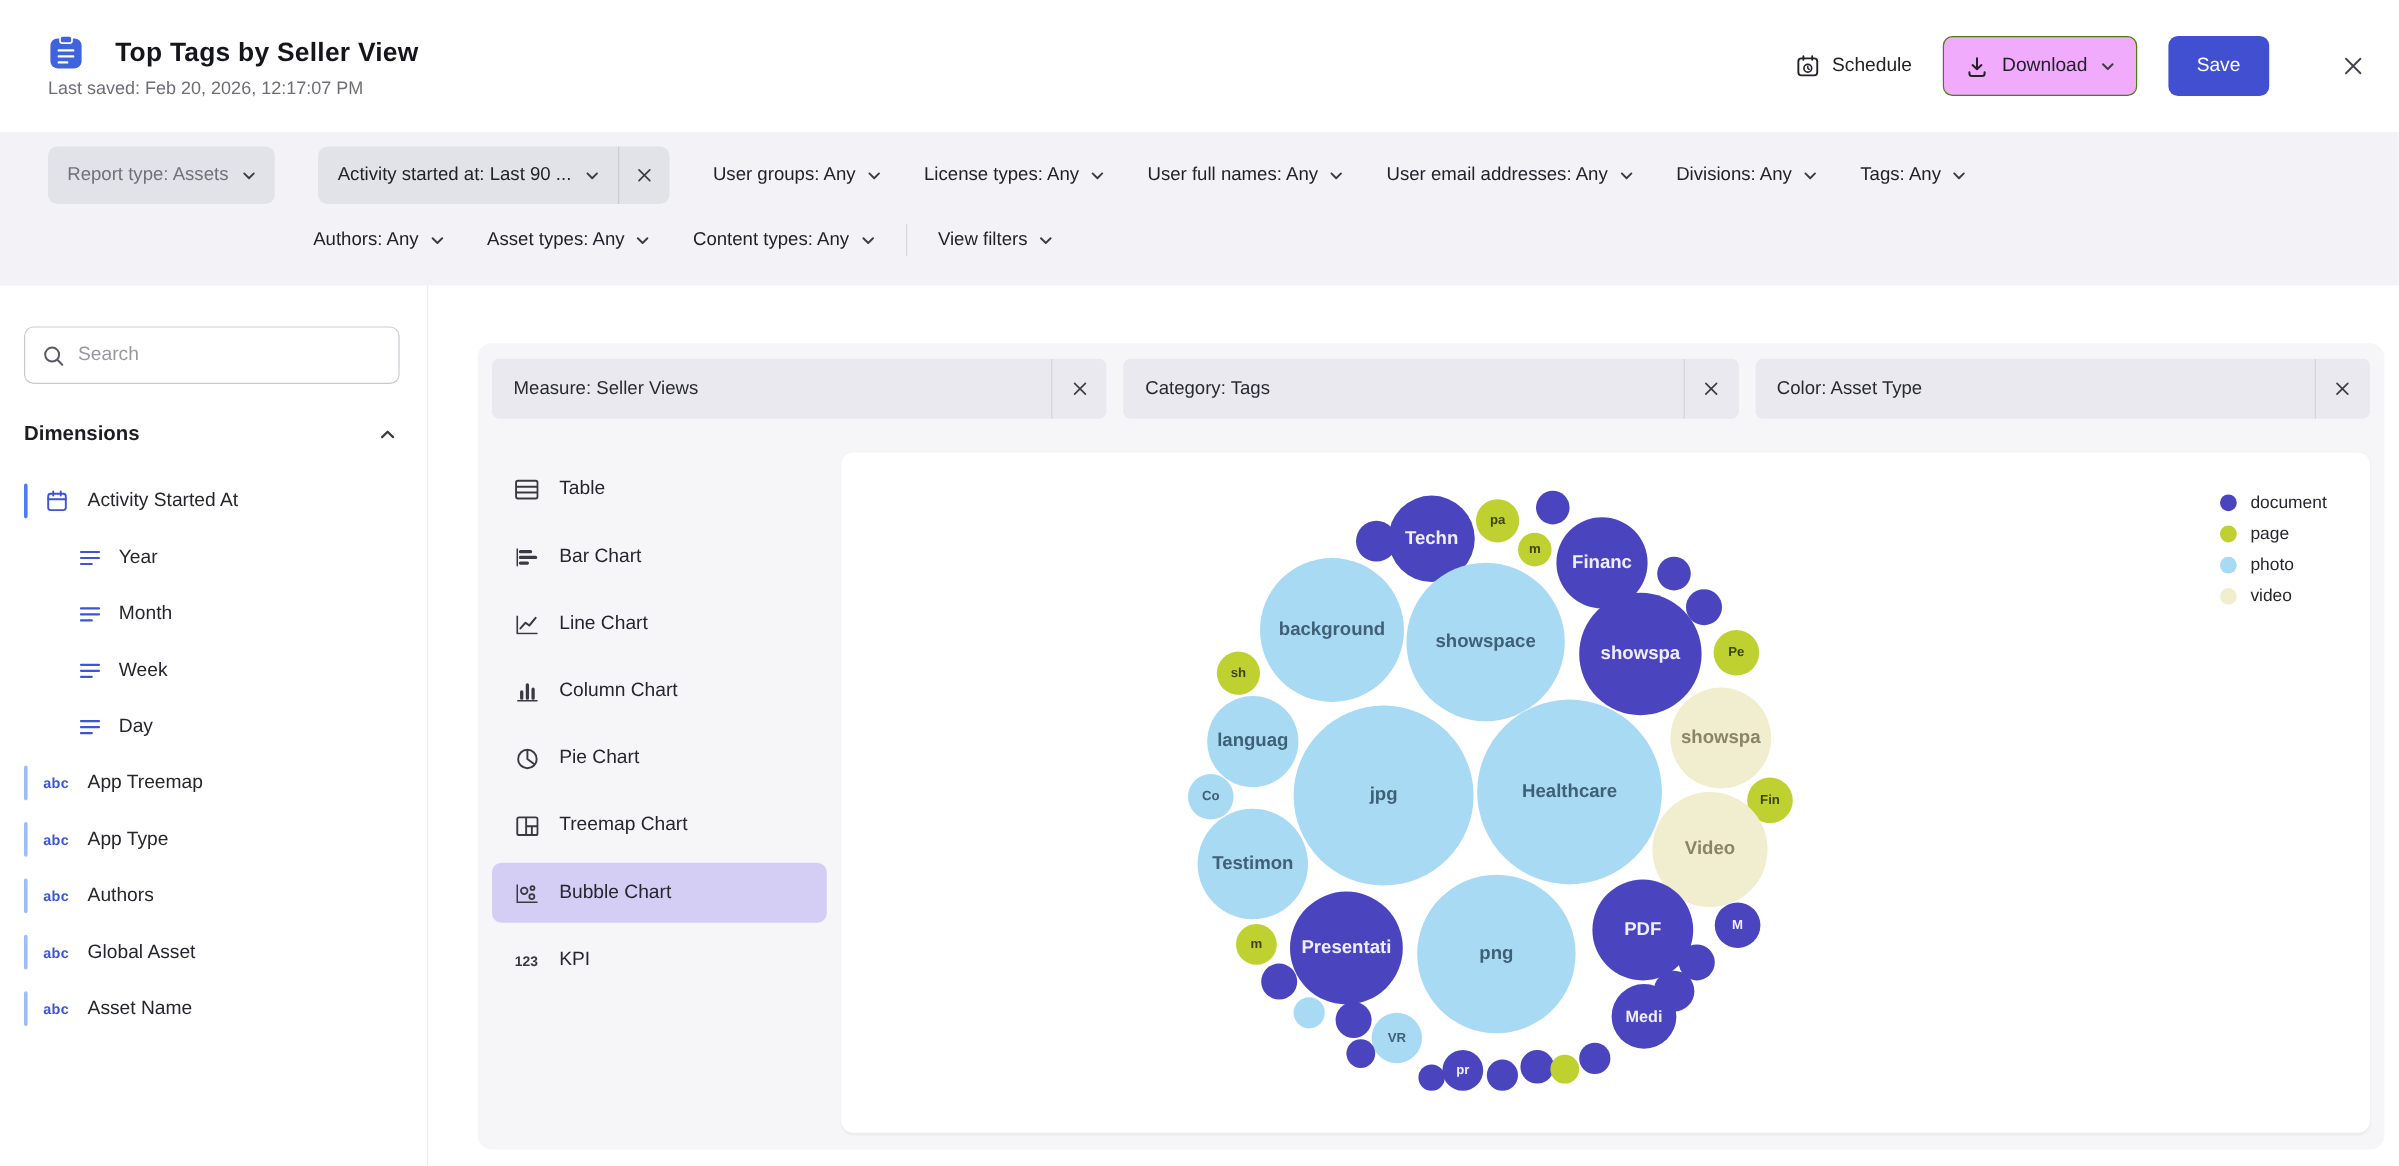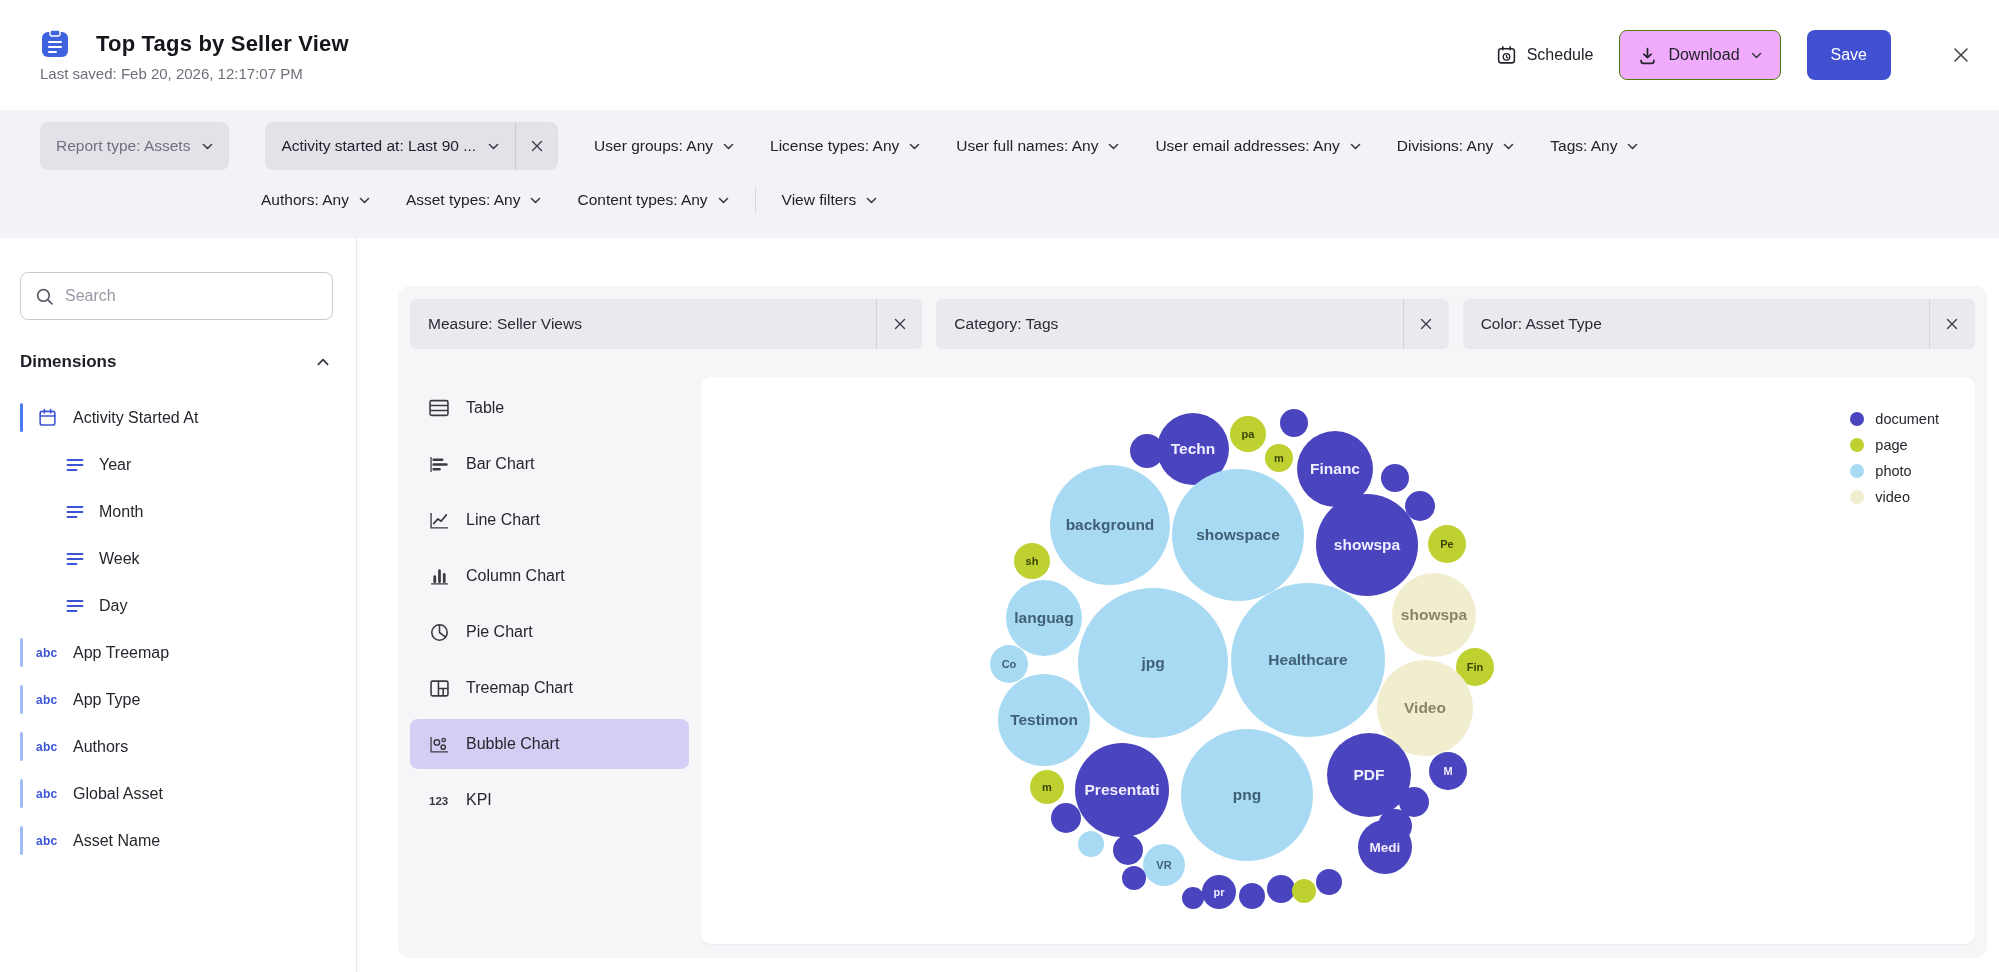--- a/index.html
+++ b/index.html
@@ -482,21 +482,21 @@
               <div class="bubble" style="left: 377px; top: 454px; width: 26px; height: 26px; background: rgb(169, 218, 243); color: rgb(63, 96, 118); font-size: 11px;"></div>
               <div class="bubble" style="left: 412px; top: 458px; width: 30px; height: 30px; background: rgb(74, 68, 191); color: rgb(239, 238, 255); font-size: 11px;"></div>
               <div class="bubble" style="left: 442px; top: 467px; width: 42px; height: 42px; background: rgb(169, 218, 243); color: rgb(63, 96, 118); font-size: 11px;">VR</div>
               <div class="bubble" style="left: 421px; top: 489px; width: 24px; height: 24px; background: rgb(74, 68, 191); color: rgb(239, 238, 255); font-size: 11px;"></div>
               <div class="bubble" style="left: 501px; top: 498px; width: 34px; height: 34px; background: rgb(74, 68, 191); color: rgb(239, 238, 255); font-size: 11px;">pr</div>
               <div class="bubble" style="left: 481px; top: 510px; width: 22px; height: 22px; background: rgb(74, 68, 191); color: rgb(239, 238, 255); font-size: 11px;"></div>
               <div class="bubble" style="left: 538px; top: 506px; width: 26px; height: 26px; background: rgb(74, 68, 191); color: rgb(239, 238, 255); font-size: 11px;"></div>
               <div class="bubble" style="left: 566px; top: 498px; width: 28px; height: 28px; background: rgb(74, 68, 191); color: rgb(239, 238, 255); font-size: 11px;"></div>
               <div class="bubble" style="left: 591px; top: 502px; width: 24px; height: 24px; background: rgb(191, 209, 48); color: rgb(60, 68, 9); font-size: 11px;"></div>
               <div class="bubble" style="left: 615px; top: 492px; width: 26px; height: 26px; background: rgb(74, 68, 191); color: rgb(239, 238, 255); font-size: 11px;"></div>
-              <div class="bubble" style="left: 657px; top: 443px; width: 54px; height: 54px; background: rgb(74, 68, 191); color: rgb(239, 238, 255); font-size: 13.5px;">Medi</div>
+              <div class="bubble" style="left: 642px; top: 443px; width: 54px; height: 54px; background: rgb(74, 68, 191); color: rgb(239, 238, 255); font-size: 13.5px;">Medi</div>
               <div class="bubble" style="left: 677px; top: 432px; width: 34px; height: 34px; background: rgb(74, 68, 191); color: rgb(239, 238, 255); font-size: 11px;"></div>
               <div class="bubble" style="left: 698px; top: 410px; width: 30px; height: 30px; background: rgb(74, 68, 191); color: rgb(239, 238, 255); font-size: 11px;"></div>
             </div>
           <div class="legend">
               <div class="legend-item">
                 <span class="legend-dot" style="background: rgb(74, 68, 191);"></span>
                 <span class="legend-label">document</span>
               </div>
               <div class="legend-item">
                 <span class="legend-dot" style="background: rgb(191, 209, 48);"></span>

